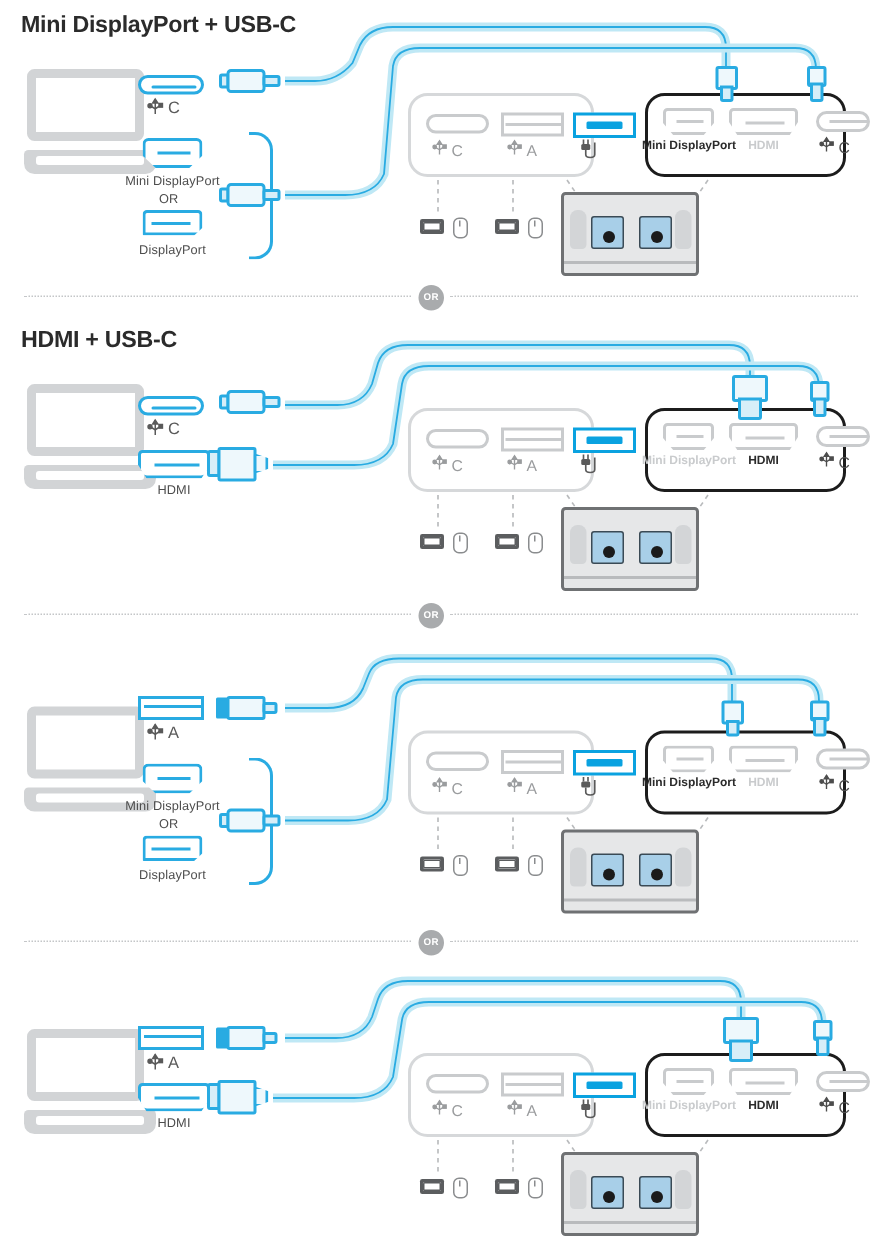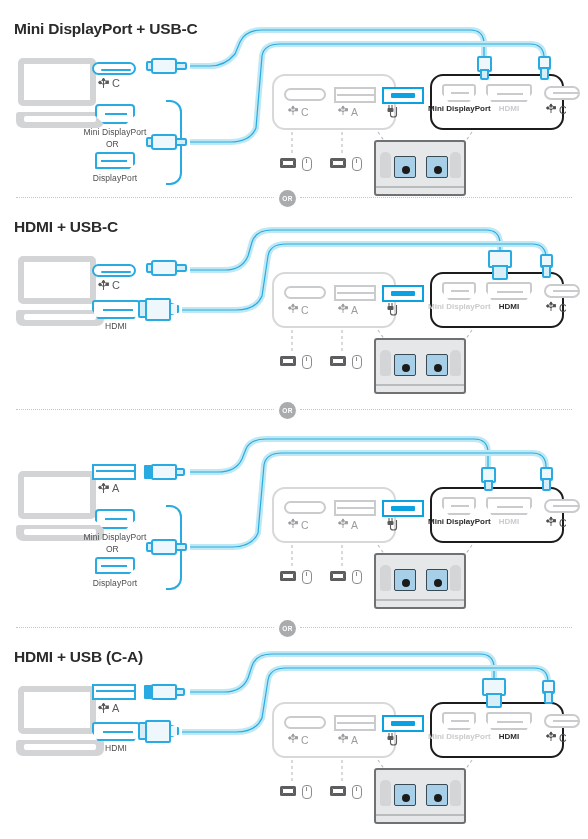--- a/index.html
+++ b/index.html
@@ -191,21 +191,21 @@
   }
   .or-badge{
     position:absolute;left:279px;top:2px;width:17px;height:17px;border-radius:50%;
     background:#a9abad;color:#fff;font-size:6.5px;font-weight:700;
     display:flex;align-items:center;justify-content:center;letter-spacing:0.3px;
   }
 </style>
 </head>
 <body>
 
-<div class="panel" style="top:12px">
+<div class="panel" style="top:0">
   <div class="panel-title">Mini DisplayPort + USB-C</div>
 
   <svg class="cable-svg">
     <g fill="none" stroke="#29abe2" stroke-width="1.2">
       <path d="M190,54 H210 Q225,54 235,42 L240,30 Q246,18 262,18 H470 Q484,18 484,32 V58" stroke="#bfe8f5" stroke-width="6"></path>
       <path d="M190,54 H210 Q225,54 235,42 L240,30 Q246,18 262,18 H470 Q484,18 484,32 V58"></path>
       <path d="M190,130 H230 Q250,130 256,116 L262,44 Q264,32 280,32 H530 Q544,32 544,46 V58" stroke="#bfe8f5" stroke-width="6"></path>
       <path d="M190,130 H230 Q250,130 256,116 L262,44 Q264,32 280,32 H530 Q544,32 544,46 V58"></path>
     </g>
   </svg>
@@ -622,21 +622,20 @@
   </div>
 </div>
 
 <div class="divider" style="top:618px">
   <div class="dash-line" style="left:16px;width:258px"></div>
   <div class="dash-line" style="left:300px;width:272px"></div>
   <div class="or-badge">OR</div>
 </div>
 
 <div class="panel" style="top:640px">
-  <div class="panel-title">HDMI + USB (C-A)</div>
 
   <svg class="cable-svg">
     <g fill="none" stroke="#29abe2" stroke-width="1.2">
       <path d="M190,52 H224 Q242,52 248,38 L252,26 Q256,14 272,14 H480 Q494,14 494,28 V54" stroke="#bfe8f5" stroke-width="6"></path>
       <path d="M190,52 H224 Q242,52 248,38 L252,26 Q256,14 272,14 H480 Q494,14 494,28 V54"></path>
       <path d="M182,92 H236 Q256,92 262,78 L268,40 Q270,28 286,28 H534 Q548,28 548,42 V54" stroke="#bfe8f5" stroke-width="6"></path>
       <path d="M182,92 H236 Q256,92 262,78 L268,40 Q270,28 286,28 H534 Q548,28 548,42 V54"></path>
     </g>
   </svg>
 

